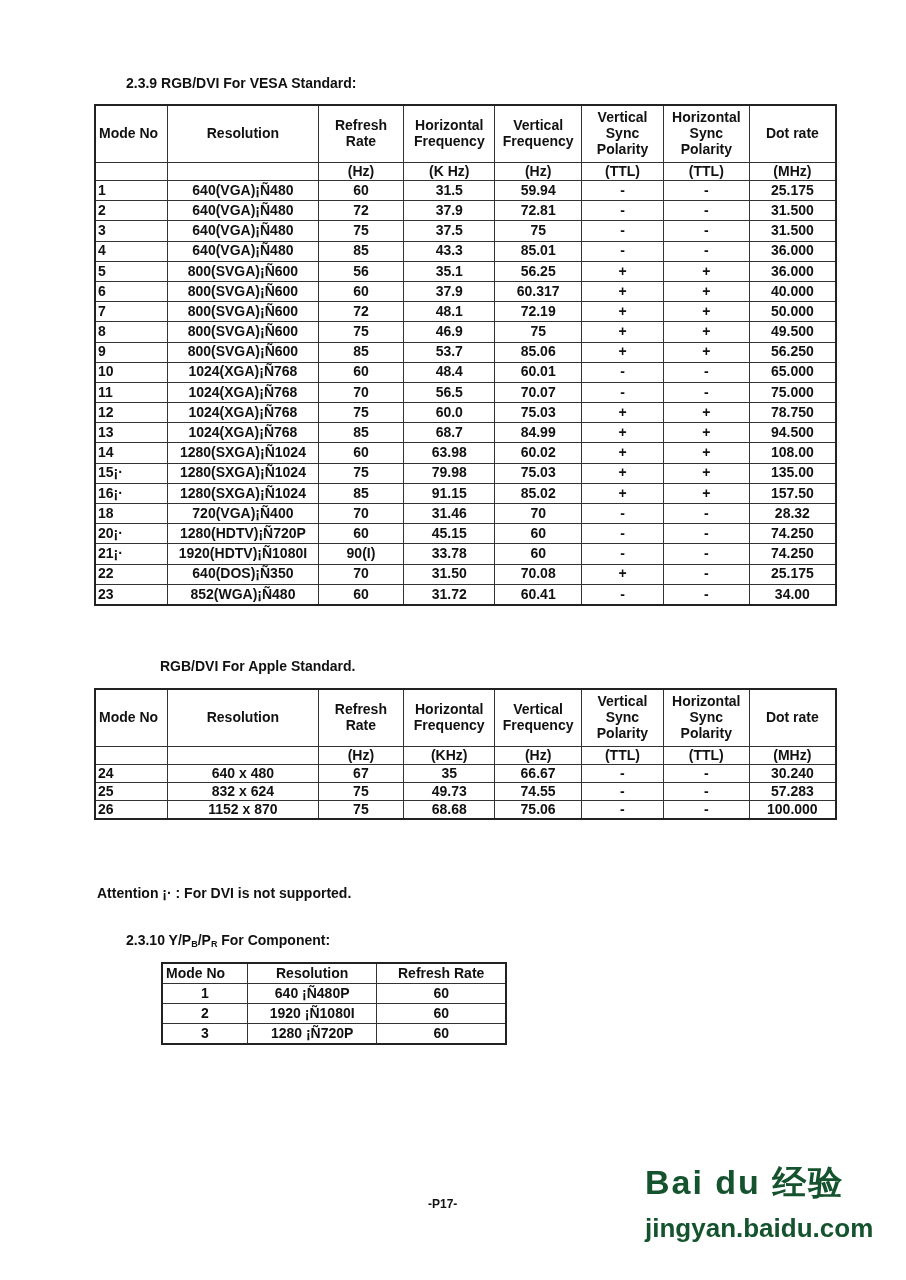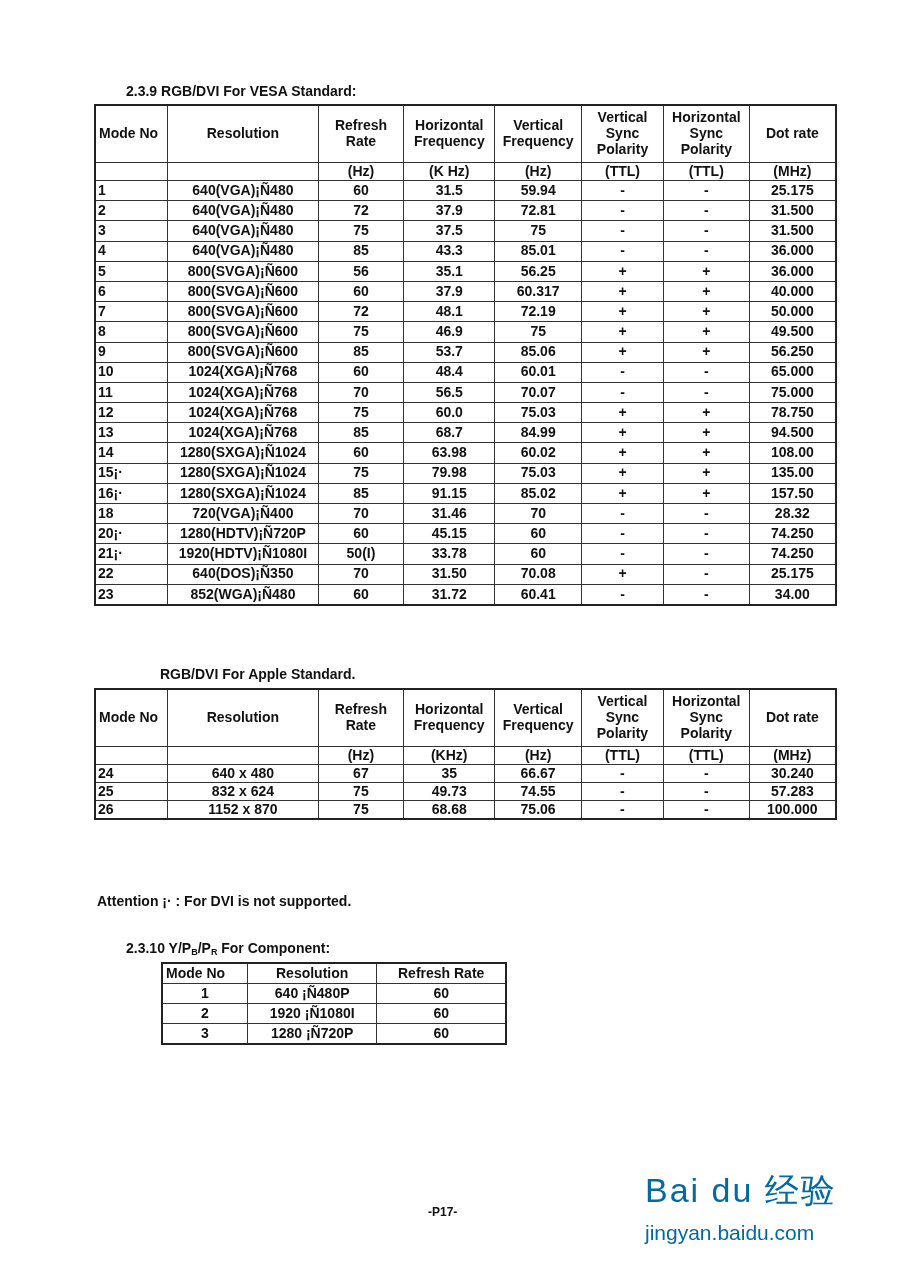--- a/index.html
+++ b/index.html
@@ -1,34 +1,34 @@
 <!DOCTYPE html>
 <html><head>
 <meta charset="utf-8">
 <style>
   html, body { margin: 0; padding: 0; background: #ffffff; }
   body { width: 906px; height: 1280px; position: relative; overflow: hidden;
          font-family: "Liberation Sans", sans-serif; color: #111; font-weight: bold; }
-  .abs { position: absolute; margin-top: 8px; }
+  .abs { position: absolute; }
   .heading { font-size: 14px; font-weight: bold; white-space: nowrap; }
   table { border-collapse: collapse; position: absolute; font-size: 14px; font-weight: bold; }
   table.main { border: 2px solid #222; }
   table td, table th { border: 1px solid #333; padding: 0 3px; text-align: center; line-height: 1.12; font-weight: bold; }
   td.mode { text-align: left; padding-left: 2px; }
   th { font-weight: bold; }
   #vesa { left: 94px; top: 104px; width: 743px; }
   #apple { left: 94px; top: 688px; width: 743px; }
   #vesa tr.hdr th, #apple tr.hdr th { height: 56px; }
   #vesa tr.units td, #apple tr.units td { height: 17px; }
   #vesa tr.row td { height: 19.2px; }
   #apple tr.row td { height: 17px; }
   #comp { left: 161px; top: 962px; width: 346px; border: 2px solid #222; }
   #comp th, #comp td { height: 19px; }
   sub { font-size: 9px; vertical-align: -2px; }
-  .watermark { color: #0369a1; font-weight: normal; }
+  .watermark { color: #14532d; font-weight: bold; }
 </style>
 </head>
 <body>
 
 <div class="abs heading" style="left:126px; top:75px;">2.3.9 RGB/DVI For VESA Standard:</div>
 
 <table class="main" id="vesa">
   <colgroup>
     <col style="width:73px">
       <col style="width:151px">
@@ -238,21 +238,21 @@
         <td>60</td>
         <td>45.15</td>
         <td>60</td>
         <td>-</td>
         <td>-</td>
         <td>74.250</td>
       </tr>
       <tr class="row">
         <td class="mode">21¡·</td>
         <td>1920(HDTV)¡Ñ1080I</td>
-        <td>50(I)</td>
+        <td>90(I)</td>
         <td>33.78</td>
         <td>60</td>
         <td>-</td>
         <td>-</td>
         <td>74.250</td>
       </tr>
       <tr class="row">
         <td class="mode">22</td>
         <td>640(DOS)¡Ñ350</td>
         <td>70</td>
@@ -378,13 +378,13 @@
         <td>3</td>
         <td>1280  ¡Ñ720P</td>
         <td>60</td>
       </tr>
     </tbody>
 </table>
 
 <div class="abs" style="left:428px; top:1197px; font-size:12px; font-weight:bold;">-P17-</div>
 
 <div class="abs watermark" style="left:645px; top:1160px; font-size:34px; letter-spacing:2px;">Bai du 经验</div>
-<div class="abs watermark" style="left:645px; top:1213px; font-size:21px;">jingyan.baidu.com</div>
+<div class="abs watermark" style="left:645px; top:1213px; font-size:26px;">jingyan.baidu.com</div>
 
 </body></html>

